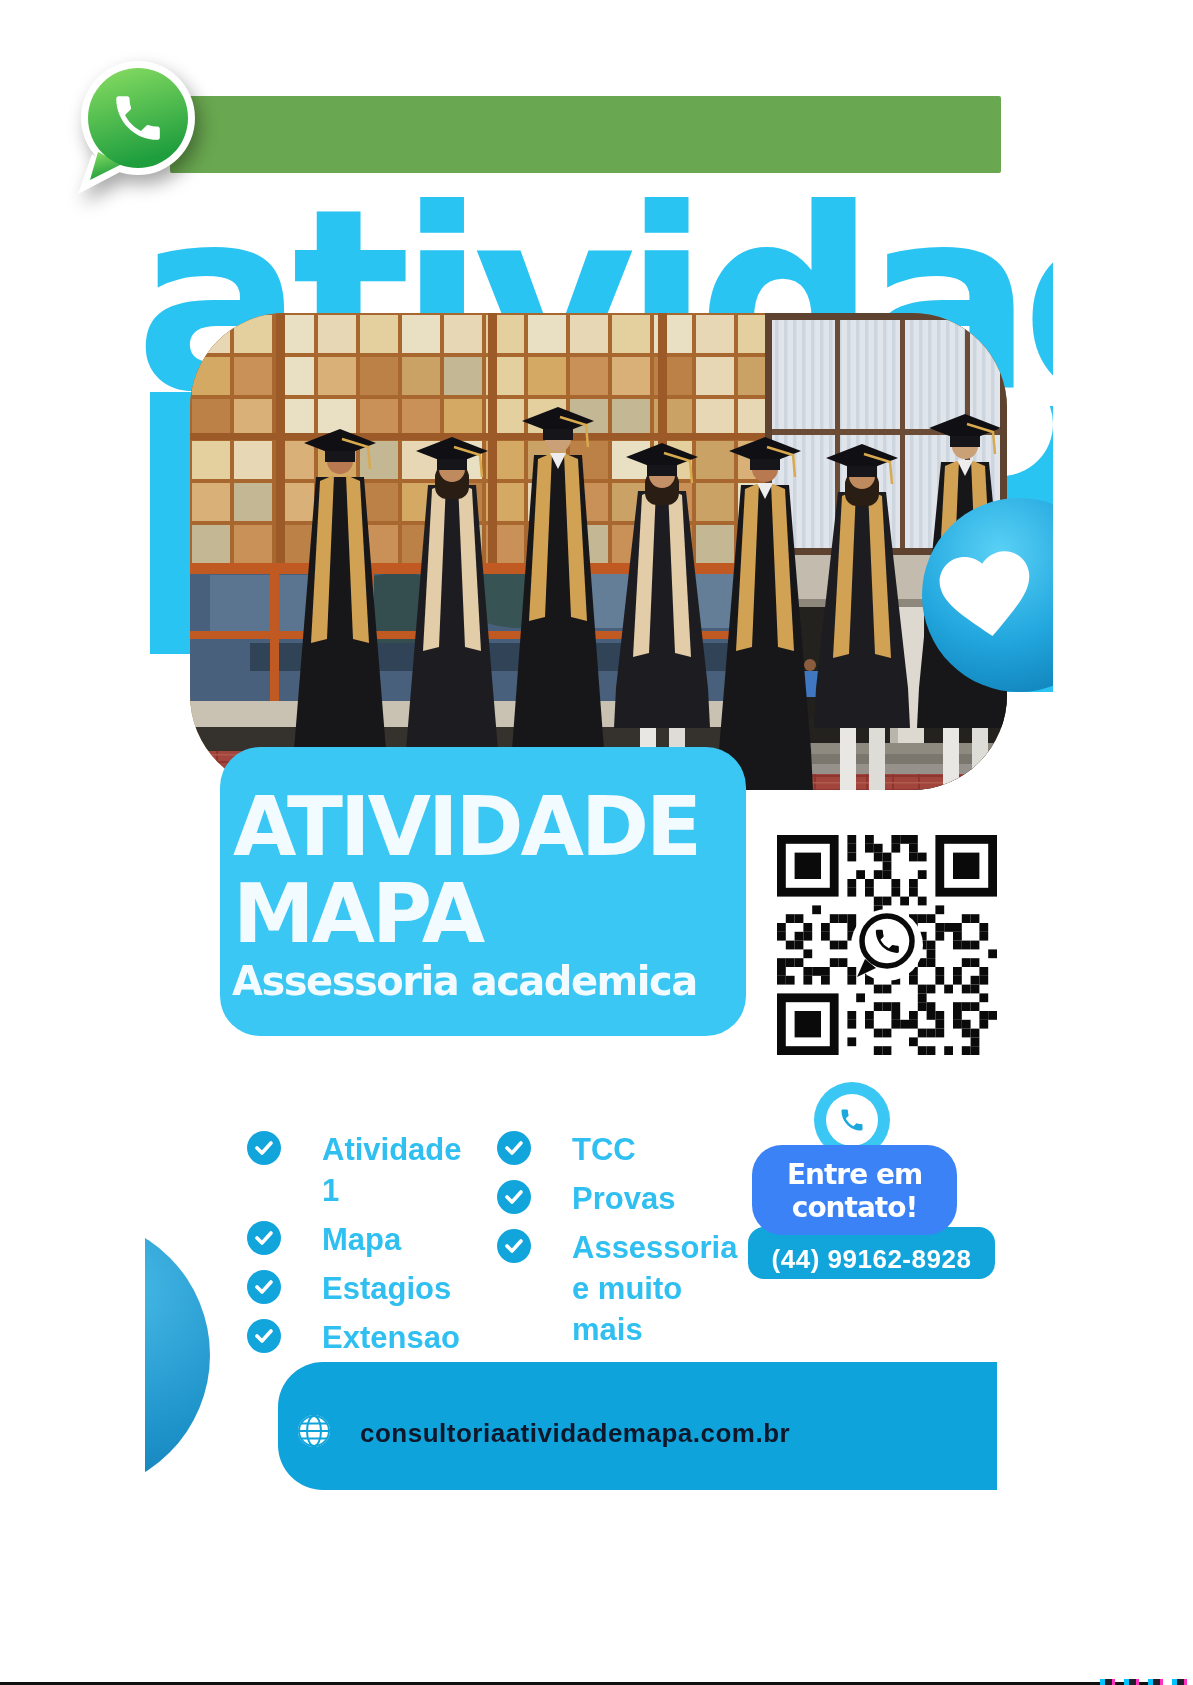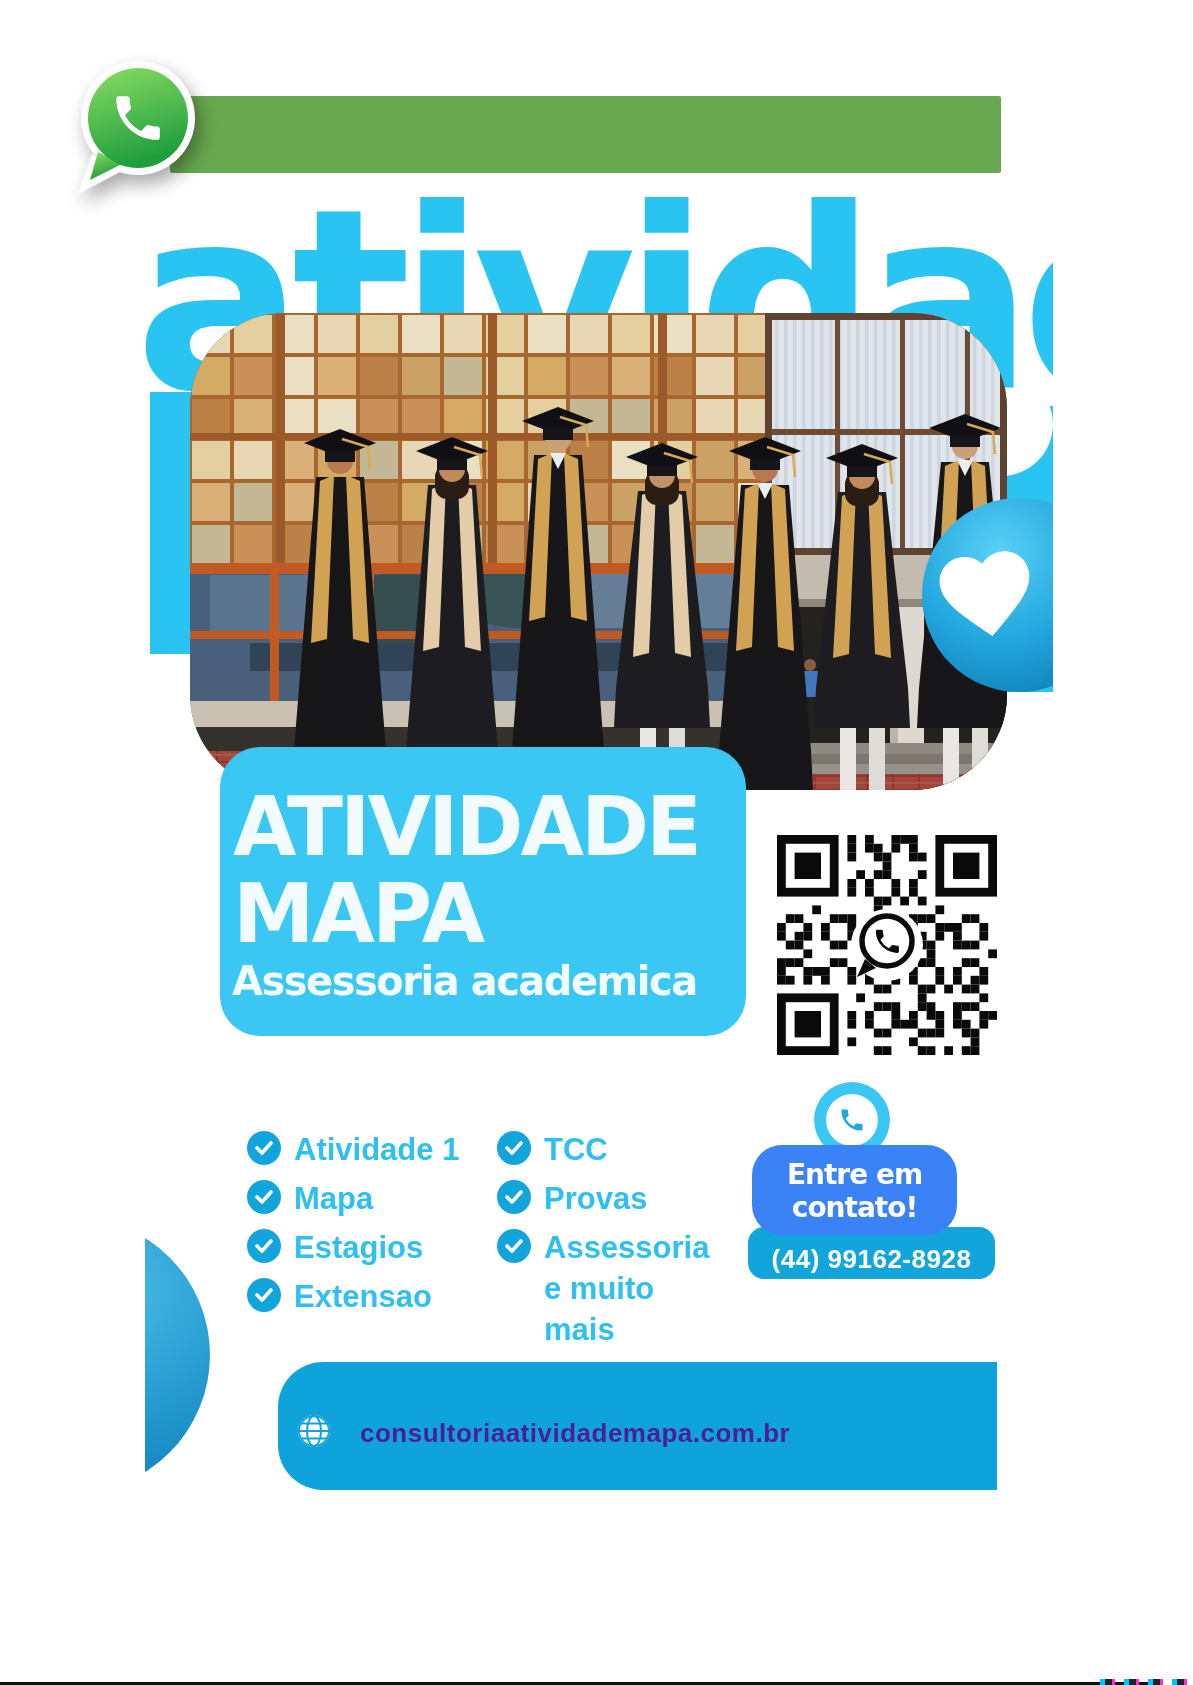--- a/index.html
+++ b/index.html
@@ -31,42 +31,42 @@
   .title-card .t1.first{padding-top:36px;}
   .title-card .t2{font-weight:bold;font-size:40px;line-height:44px;letter-spacing:-1.5px;margin-left:12px;margin-top:2px;white-space:nowrap;}
 
   
   .qr{left:777px;top:835px;width:220px;height:220px;background:#fff;}
 
   
   .svc-col{display:flex;flex-direction:column;}
   .svc-col.c1{left:247px;top:1130px;width:240px;}
   .svc-col.c2{left:497px;top:1130px;width:230px;}
-  .svc-item{display:flex;align-items:flex-start;min-height:40px;margin-bottom:8px;}
+  .svc-item{display:flex;align-items:flex-start;min-height:40px;margin-bottom:8px;gap:28px;}
   .chk{flex:0 0 34px;width:34px;height:34px;border-radius:50%;background:#12A5DC;
        display:flex;align-items:center;justify-content:center;margin-top:1px;}
   .chk svg{display:block;}
   .svc-label{font-family:"Liberation Sans",sans-serif;font-weight:600;font-size:31px;line-height:1.32;
              color:#2FBFF0;margin-left:13px;letter-spacing:0;}
 
   
   .contact-circle{left:814px;top:1082px;width:76px;height:76px;border-radius:50%;background:#3BC7F3;
                   display:flex;align-items:center;justify-content:center;}
   .contact-circle .inner{width:52px;height:52px;border-radius:50%;background:#fff;
                   display:flex;align-items:center;justify-content:center;}
   .phone-bar{left:748px;top:1227px;width:247px;height:52px;border-radius:16px;background:#12A5DC;
              color:#fff;text-align:center;box-sizing:border-box;padding-top:17px;
              font-family:"Liberation Sans",sans-serif;font-weight:bold;font-size:26px;letter-spacing:.5px;}
   .contact-box{left:752px;top:1145px;width:205px;height:90px;border-radius:30px;background:#3b82f6;
                color:#fff;text-align:center;box-sizing:border-box;padding-top:13px;
                font-weight:bold;font-size:28px;line-height:33px;letter-spacing:-1px;}
 
   
   .footerbar{left:278px;top:1362px;width:719px;height:128px;background:#0FA3DB;
-             border-radius:45px 0 0 45px;color:#4c1d95;text-decoration:underline;}
+             border-radius:45px 0 0 45px;color:#0f172a;text-decoration:underline;}
   .footerbar .globe{position:absolute;left:19px;top:52px;}
   .footerbar .site{position:absolute;left:82px;top:56px;font-family:"Liberation Sans",sans-serif;
              font-weight:600;font-size:26px;letter-spacing:.5px;}
 
   
   .sphere-left{position:absolute;left:-211px;top:1217px;width:276px;height:276px;border-radius:50%;
         background:radial-gradient(circle at 68% 26%,#46b9e6 0%,#1d92c9 55%,#0c6ea6 100%);}
   .sphere-heart{position:absolute;left:777px;top:498px;width:194px;height:194px;border-radius:50%;
         background:radial-gradient(circle at 40% 28%,#5ad1f6 0%,#22a7de 48%,#0f7fb7 88%,#0b6fa5 100%);}
   .sphere-heart svg{position:absolute;left:10px;top:42px;transform:rotate(-8deg);}

